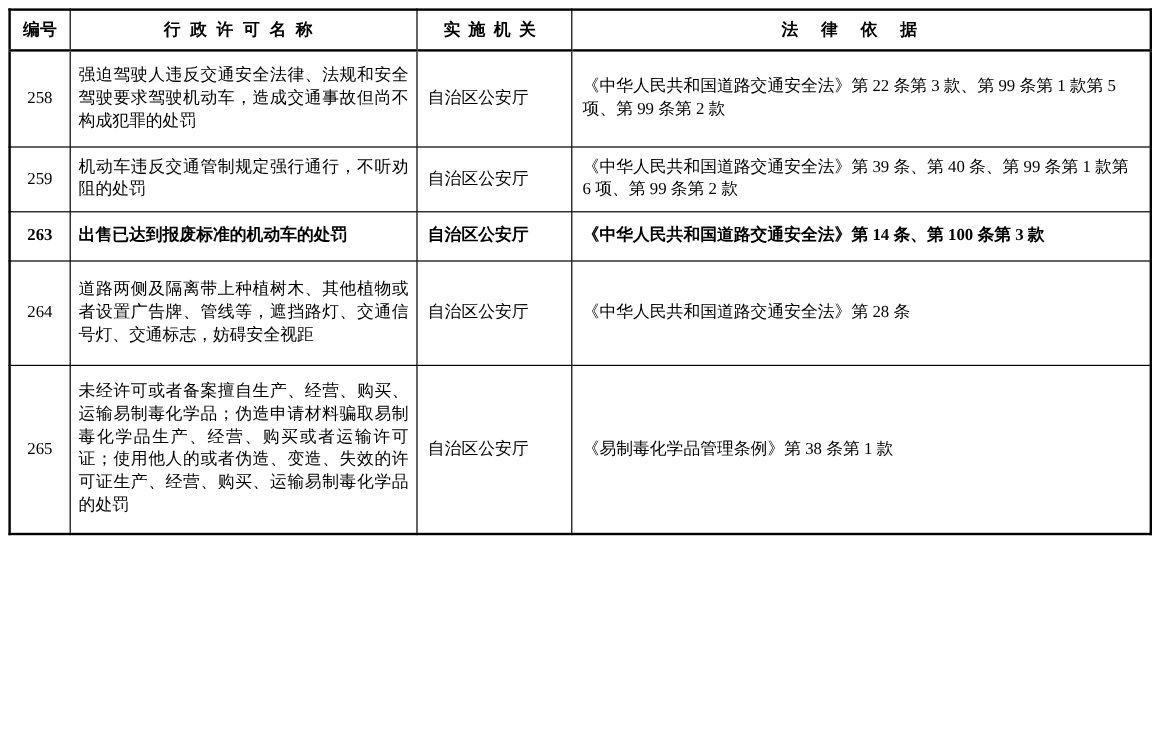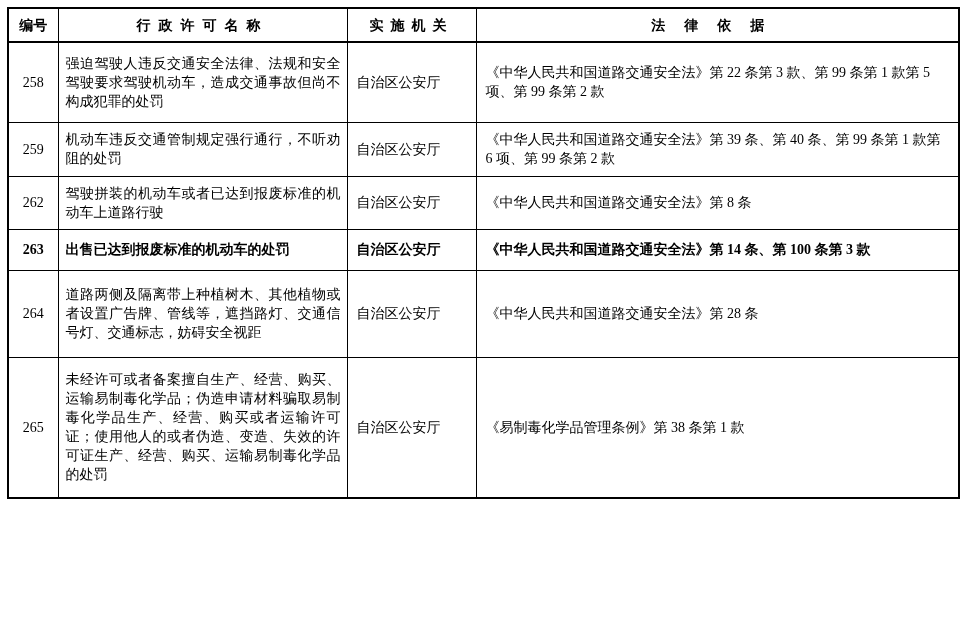--- a/index.html
+++ b/index.html
@@ -101,26 +101,20 @@
           <td class="cell-name">强迫驾驶人违反交通安全法律、法规和安全驾驶要求驾驶机动车，造成交通事故但尚不构成犯罪的处罚</td>
           <td class="cell-agency">自治区公安厅</td>
           <td class="cell-basis">《中华人民共和国道路交通安全法》第 22 条第 3 款、第 99 条第 1 款第 5 项、第 99 条第 2 款</td>
         </tr>
         <tr style="height: 54px;">
           <td class="cell-id">259</td>
           <td class="cell-name">机动车违反交通管制规定强行通行，不听劝阻的处罚</td>
           <td class="cell-agency">自治区公安厅</td>
           <td class="cell-basis">《中华人民共和国道路交通安全法》第 39 条、第 40 条、第 99 条第 1 款第 6 项、第 99 条第 2 款</td>
         </tr>
-        <tr style="height: 53px;">
-          <td class="cell-id">262</td>
-          <td class="cell-name">驾驶拼装的机动车或者已达到报废标准的机动车上道路行驶</td>
-          <td class="cell-agency">自治区公安厅</td>
-          <td class="cell-basis">《中华人民共和国道路交通安全法》第 8 条</td>
-        </tr>
         <tr style="height: 41px; font-weight: bold;">
           <td class="cell-id">263</td>
           <td class="cell-name">出售已达到报废标准的机动车的处罚</td>
           <td class="cell-agency">自治区公安厅</td>
           <td class="cell-basis">《中华人民共和国道路交通安全法》第 14 条、第 100 条第 3 款</td>
         </tr>
         <tr style="height: 87px;">
           <td class="cell-id">264</td>
           <td class="cell-name">道路两侧及隔离带上种植树木、其他植物或者设置广告牌、管线等，遮挡路灯、交通信号灯、交通标志，妨碍安全视距</td>
           <td class="cell-agency">自治区公安厅</td>

